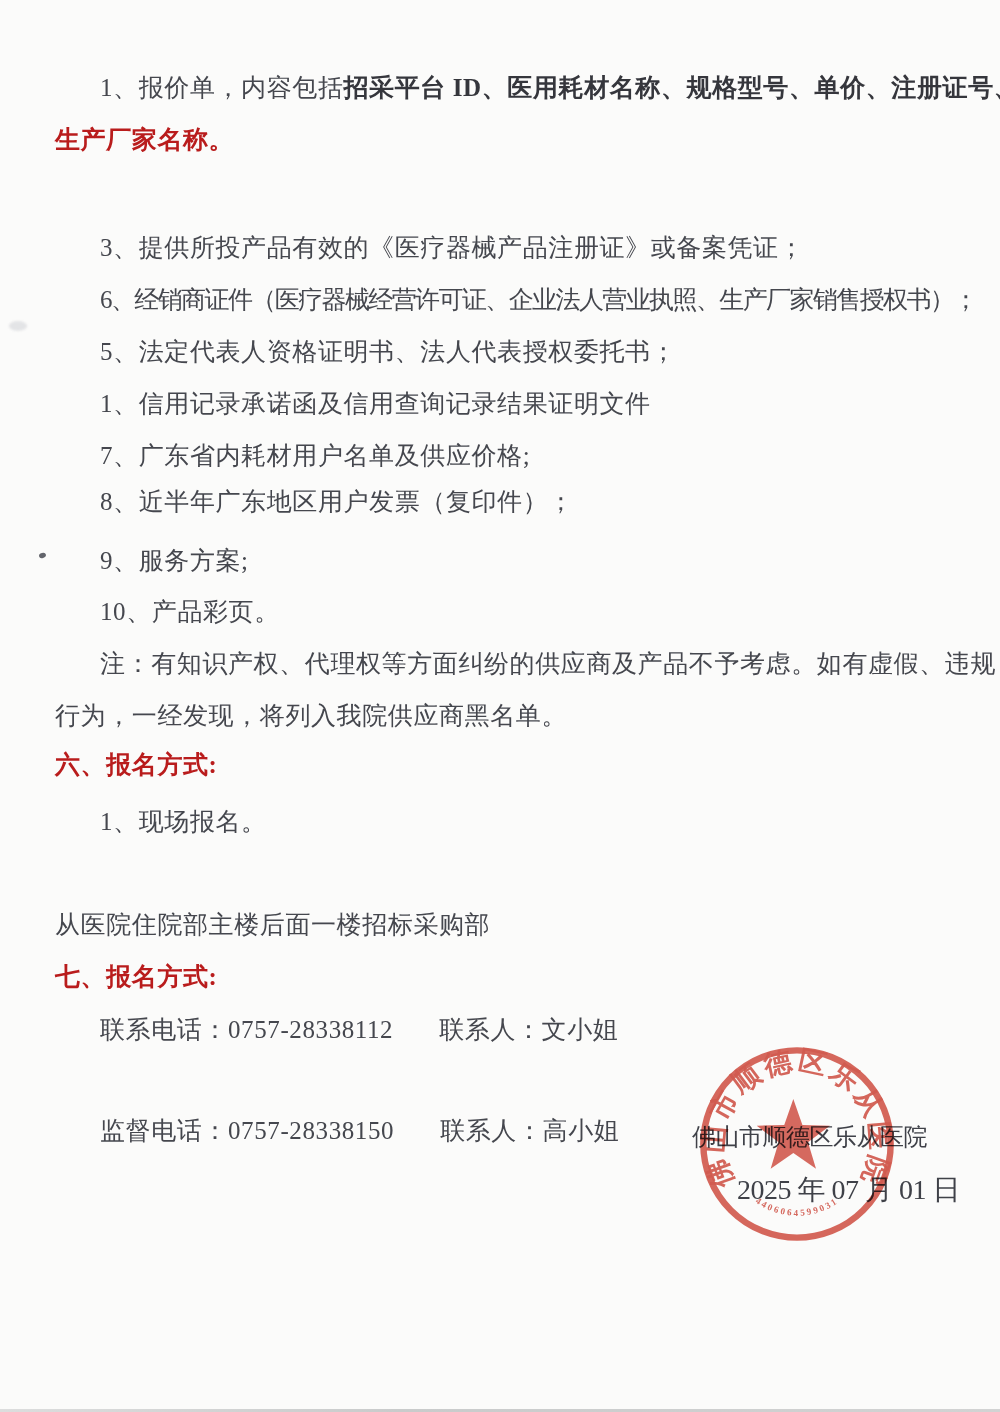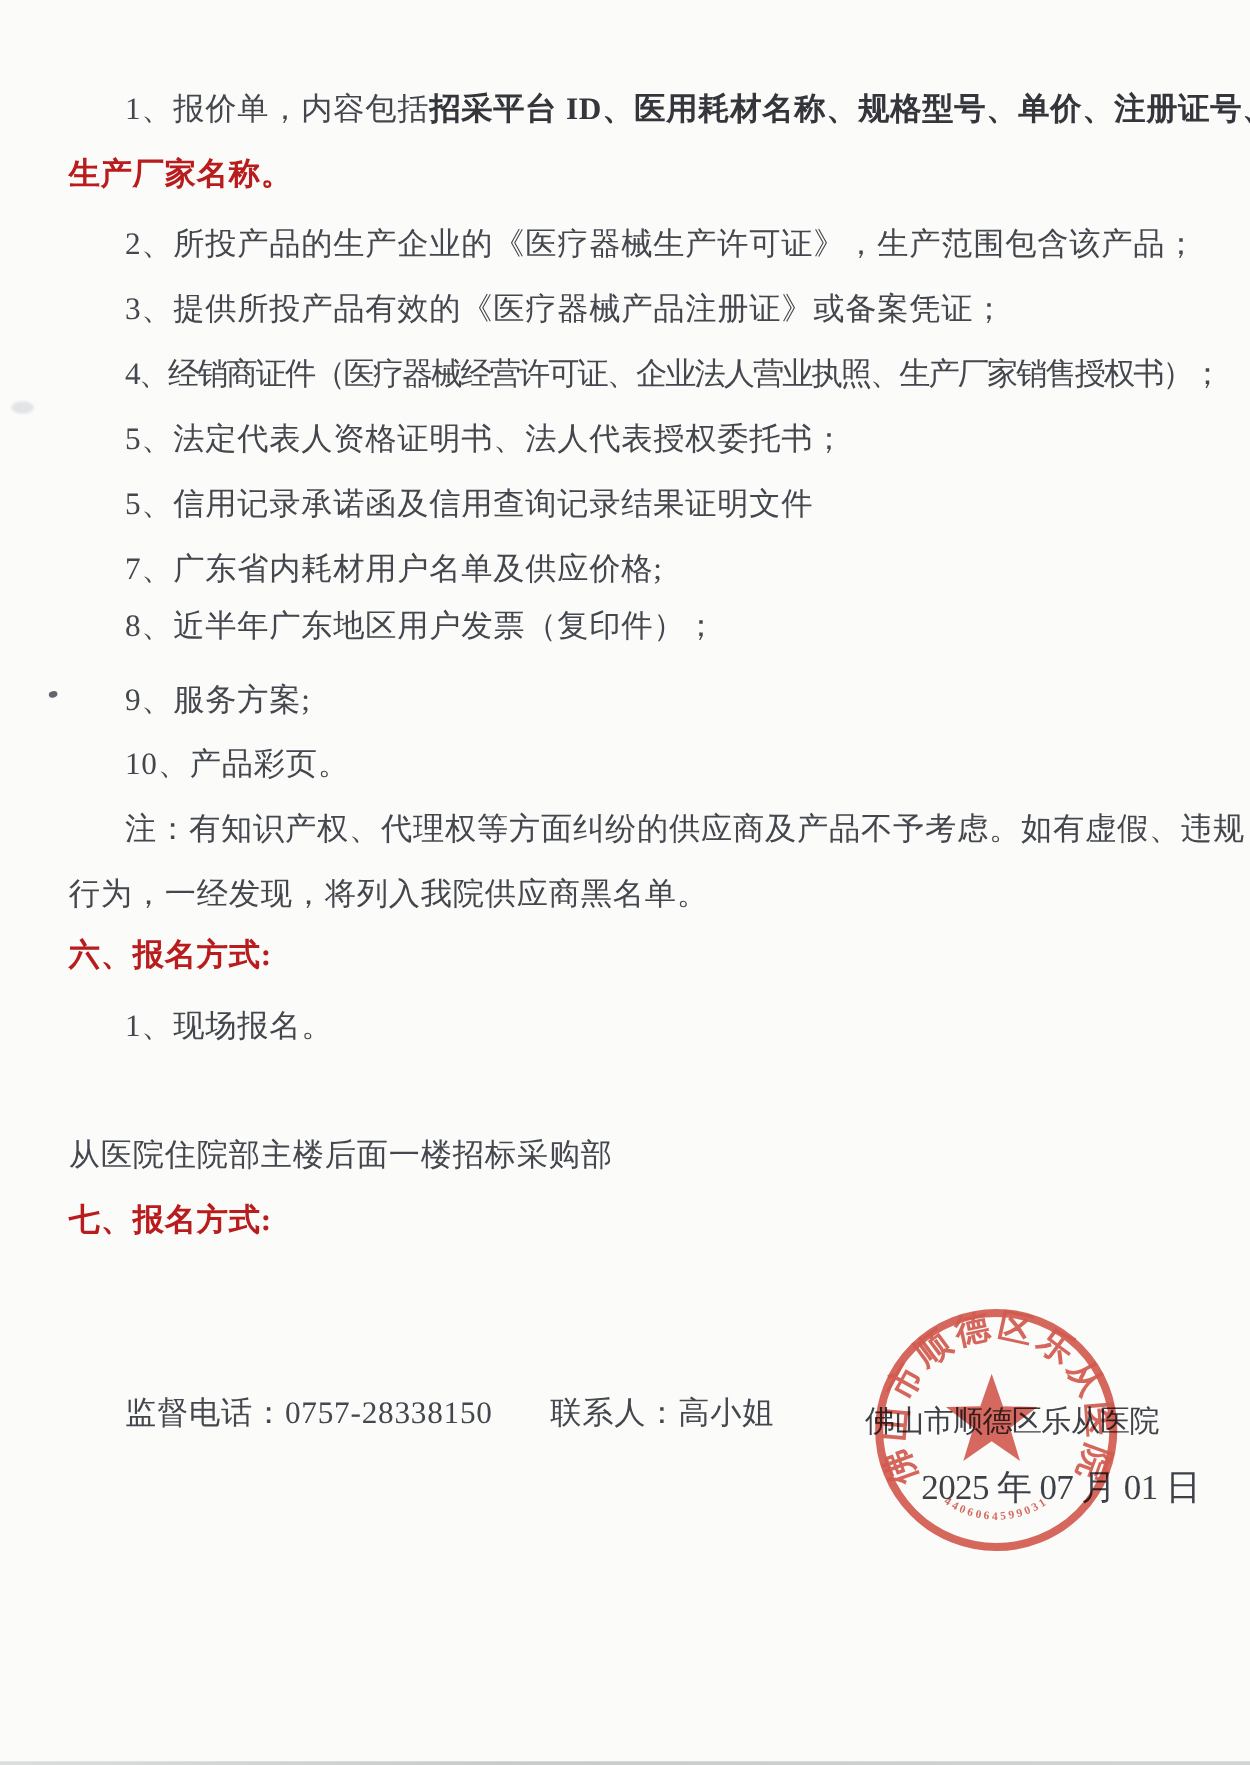--- a/index.html
+++ b/index.html
@@ -35,38 +35,38 @@
     background:linear-gradient(to right,#dcdddd 0%,#c9cbcb 40%,#d2d3d3 100%);
   }
 </style>
 </head>
 <body>
 
 <div class="page">
 
   <p class="ln" style="top:74px"><span>1、报价单，内容包括</span><b>招采平台 ID、医用耗材名称、规格型号、单价、注册证号、</b></p>
   <p class="ln flush bold" style="top:126px">生产厂家名称。</p>
-  <p class="ln" style="top:182px">2、所投产品的生产企业的《医疗器械生产许可证》，生产范围包含该产品；</p>
   <p class="ln" style="top:234px">3、提供所投产品有效的《医疗器械产品注册证》或备案凭证；</p>
-  <p class="ln tight" style="top:286px">4、经销商证件（医疗器械经营许可证、企业法人营业执照、生产厂家销售授权书）；</p>
+  <p class="ln tight" style="top:286px">6、经销商证件（医疗器械经营许可证、企业法人营业执照、生产厂家销售授权书）；</p>
   <p class="ln" style="top:338px">5、法定代表人资格证明书、法人代表授权委托书；</p>
-  <p class="ln" style="top:390px">5、信用记录承诺函及信用查询记录结果证明文件</p>
+  <p class="ln" style="top:390px">1、信用记录承诺函及信用查询记录结果证明文件</p>
   <p class="ln" style="top:442px">7、广东省内耗材用户名单及供应价格;</p>
   <p class="ln" style="top:488px">8、近半年广东地区用户发票（复印件）；</p>
   <p class="ln" style="top:547px">9、服务方案;</p>
   <p class="ln" style="top:598px">10、产品彩页。</p>
 
   <p class="ln" style="top:650px">注：有知识产权、代理权等方面纠纷的供应商及产品不予考虑。如有虚假、违规</p>
   <p class="ln flush" style="top:702px">行为，一经发现，将列入我院供应商黑名单。</p>
 
   <p class="ln flush bold" style="top:751px">六、报名方式:</p>
   <p class="ln" style="top:808px">1、现场报名。</p>
   <p class="ln flush" style="top:911px">从医院住院部主楼后面一楼招标采购部</p>
 
   <p class="ln flush bold" style="top:963px">七、报名方式:</p>
+  <p class="ln" style="top:1016px"><span>联系电话：0757-28338112</span><span class="gap2">联系人：文小姐</span></p>
   <p class="ln" style="top:1117px"><span>监督电话：0757-28338150</span><span class="gap2">联系人：高小姐</span></p>
 
   <p class="sig" style="left:692px; top:1121px">佛山市顺德区乐从医院</p>
   <p class="sig" style="left:737px; top:1171px; font-size:28px">2025 年 07 月 01 日</p>
 
   <svg class="seal" viewBox="0 0 220 220" aria-hidden="true">
     <circle cx="110" cy="110" r="102" fill="none" stroke="#cf4437" stroke-width="7" opacity="0.92"></circle>
     <polygon points="106,61 115.9,89.4 145.9,90 122,108.2 130.7,137 106,119.8 81.3,137 90,108.2 66.1,90 96.1,89.4" fill="#cf4437" opacity="0.9"></polygon>
     <path id="sealTextArc" d="M 44.5,155.9 A 80,80 0 1 1 175.5,155.9" fill="none"></path>
     <text font-size="30" fill="#cf4437" letter-spacing="4" opacity="0.92">

